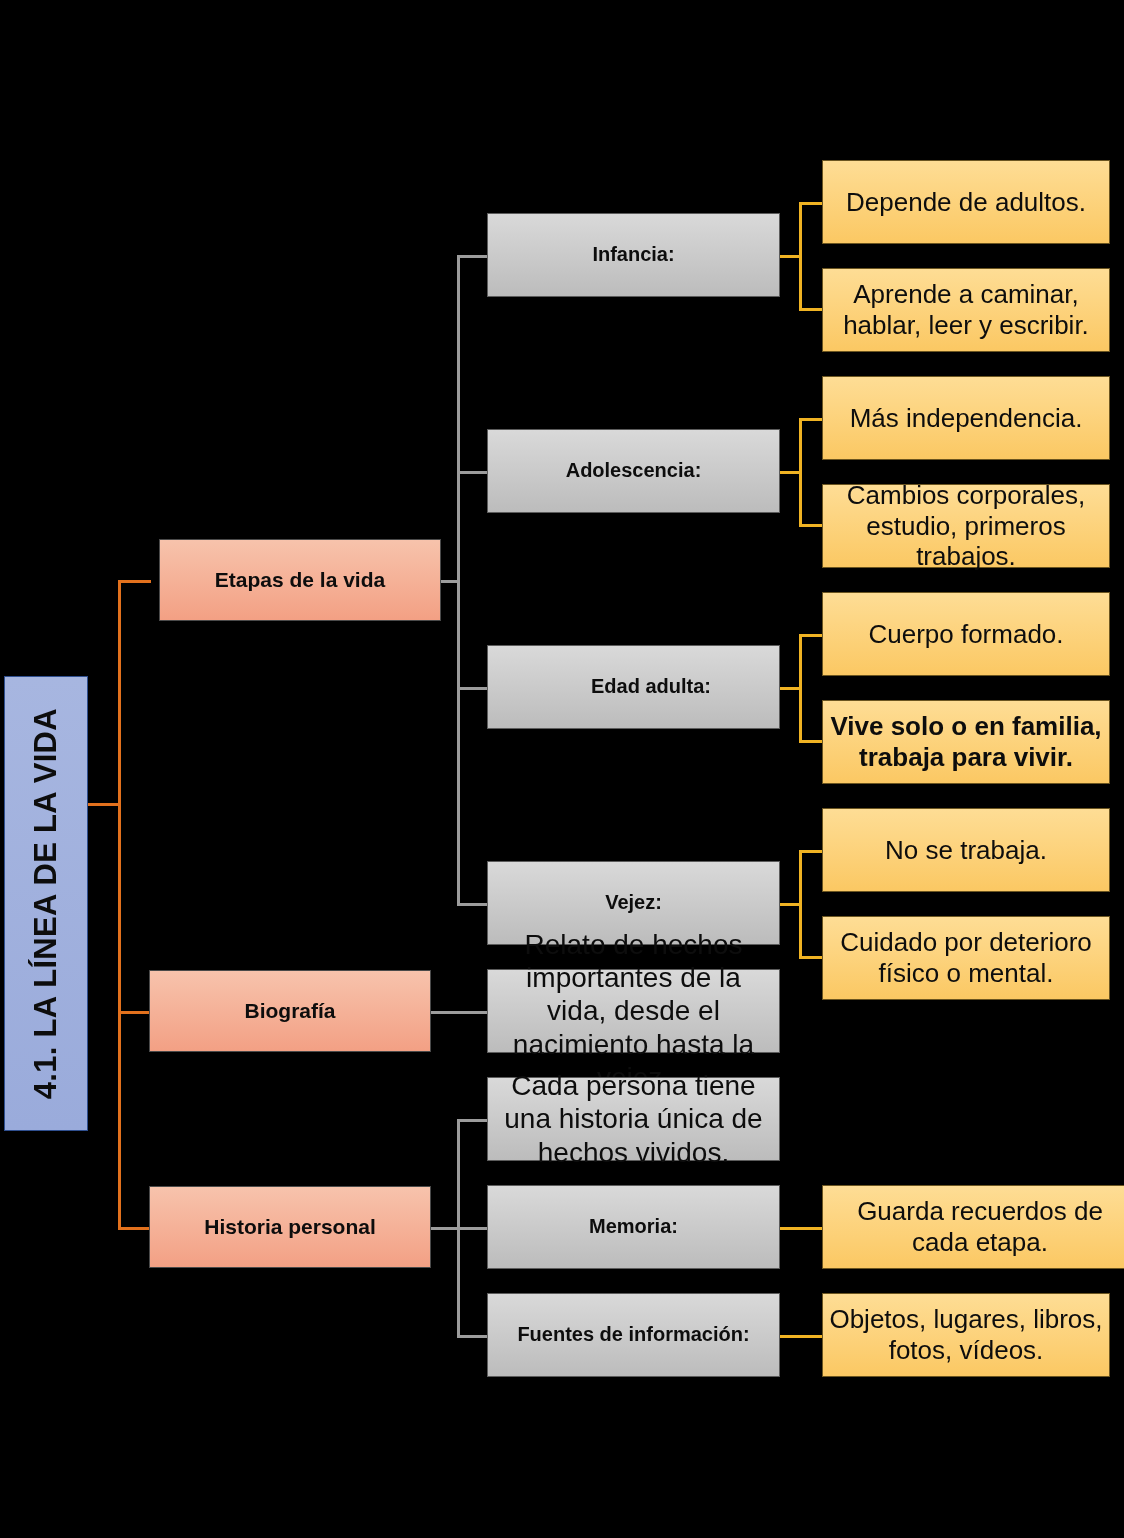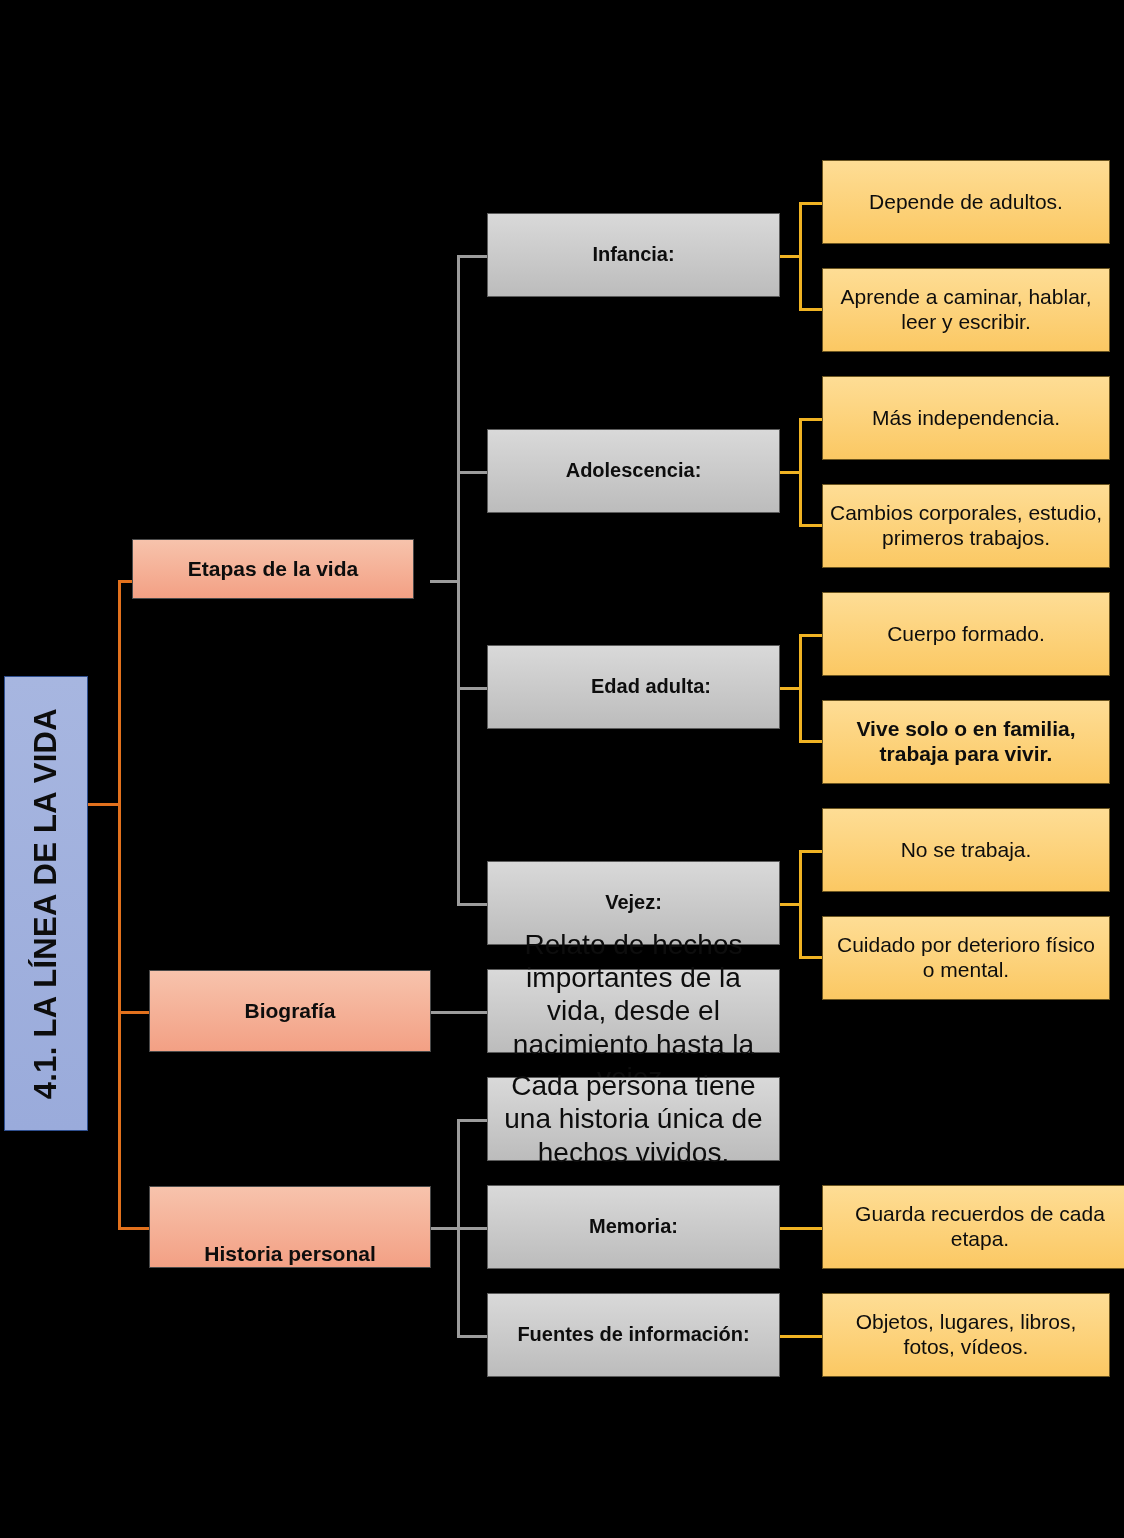--- a/index.html
+++ b/index.html
@@ -68,21 +68,21 @@
     border: 1px solid #5c5c5c;
     font-size: 20px;
   }
   .lvl2.bold .txt { font-weight: bold; }
   .lvl2.plain { font-size: 28px; }
 
   
   .lvl3 {
     background: linear-gradient(180deg, #fedd95 0%, #fbc863 100%);
     border: 1px solid #6b5520;
-    font-size: 21px;
+    font-size: 26px;
   }
 
   
   .edge {
     position: absolute;
     z-index: 1;
   }
   .edge.h { height: 0; border-top-width: 3px; border-top-style: solid; }
   .edge.v { width: 0; border-left-width: 3px; border-left-style: solid; }
   .c-orange { border-color: #e2711d; }
@@ -135,29 +135,29 @@
   <div class="edge h c-amber" style="left:799px; top:850px; width:27px;"></div>
   <div class="edge h c-amber" style="left:799px; top:956px; width:27px;"></div>
 
   <div class="edge h c-amber" style="left:772px; top:1227px; width:54px;"></div>
   <div class="edge h c-amber" style="left:772px; top:1335px; width:54px;"></div>
 
   <div class="node root" style="left:4px; top:676px; width:84px; height:455px;">
     <span class="txt">4.1. LA LÍNEA DE LA VIDA</span>
   </div>
 
-  <div class="node lvl1" style="left:132px; top:539px; width:282px; height:60px;">
+  <div class="node lvl1" style="left:159px; top:539px; width:282px; height:82px;">
     <span class="txt">Etapas de la vida</span>
   </div>
 
   <div class="node lvl1" style="left:149px; top:970px; width:282px; height:82px;">
     <span class="txt">Biografía</span>
   </div>
 
-  <div class="node lvl1" style="left:149px; top:1186px; width:282px; height:82px;align-items:flex-end;">
+  <div class="node lvl1" style="left:149px; top:1186px; width:282px; height:82px;">
     <span class="txt">Historia personal</span>
   </div>
 
   <div class="node lvl2 bold" style="left:487px; top:213px; width:293px; height:84px;">
     <span class="txt">Infancia:</span>
   </div>
 
   <div class="node lvl2 bold" style="left:487px; top:429px; width:293px; height:84px;">
     <span class="txt">Adolescencia:</span>
   </div>

